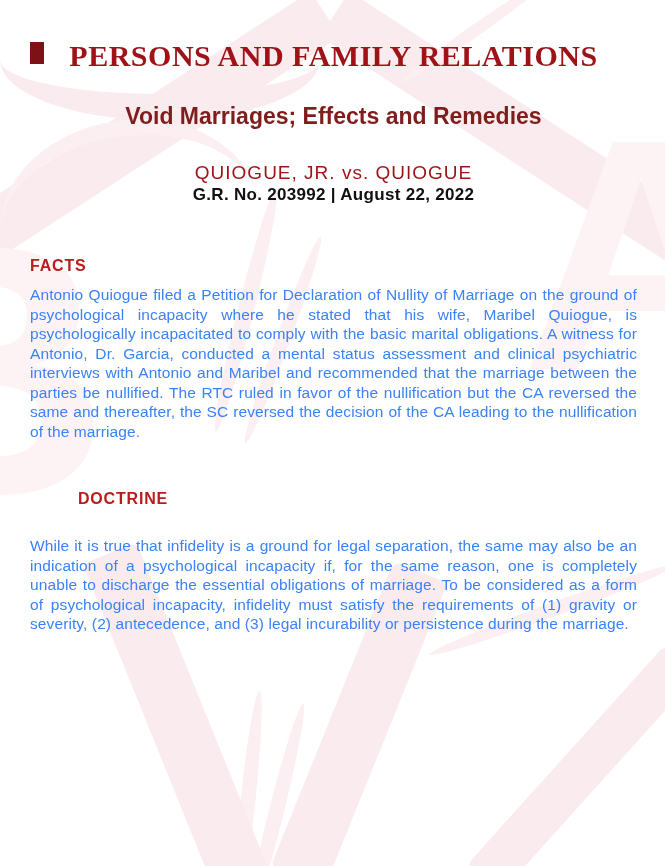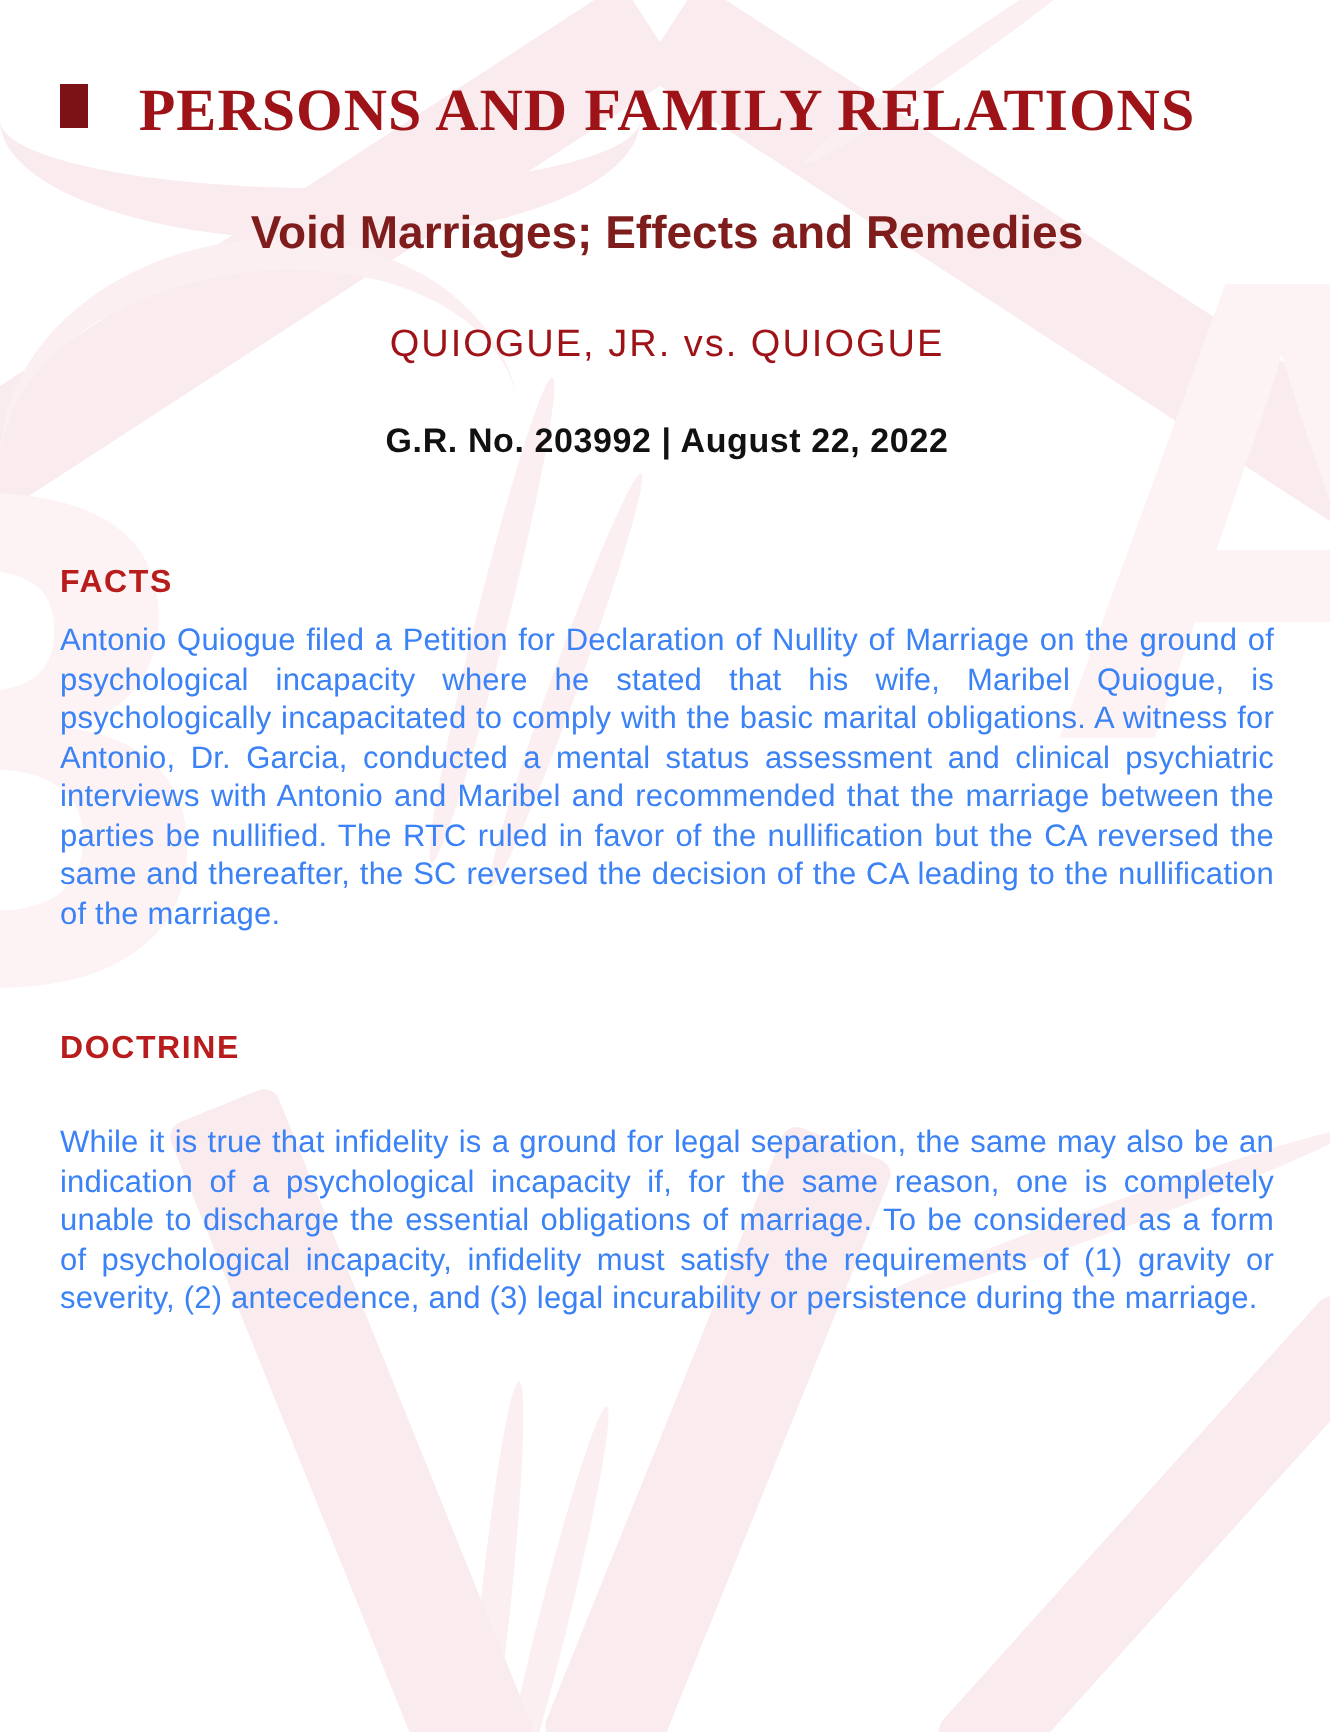--- a/index.html
+++ b/index.html
@@ -99,37 +99,37 @@
   .case-name {
     margin-top: 27px;
     text-align: center;
     font-weight: 400;
     font-size: 19px;
     letter-spacing: 1px;
     color: #9e1318;
     line-height: 22px;
   }
   .case-citation {
-    margin-top: 26px;
+    margin-top: 0;
     text-align: center;
     font-weight: 700;
     font-size: 17px;
     letter-spacing: 0.3px;
     color: #111111;
     line-height: 22px;
   }
   .section-heading {
     font-weight: 700;
     font-size: 16px;
     letter-spacing: 0.8px;
     color: #b91c1c;
     line-height: 20px;
   }
   .heading-facts { margin-top: 50px; }
-  .heading-doctrine { margin-top: 48px; }
+  .heading-doctrine { margin-top: 48px; margin-left: 48px; }
   .section-body {
     margin-top: 9px;
     text-align: justify;
     font-size: 15.5px;
     line-height: 19.5px;
     letter-spacing: 0.1px;
     color: #3b82f6;
   }
   .body-doctrine { margin-top: 27px; }
 </style>

